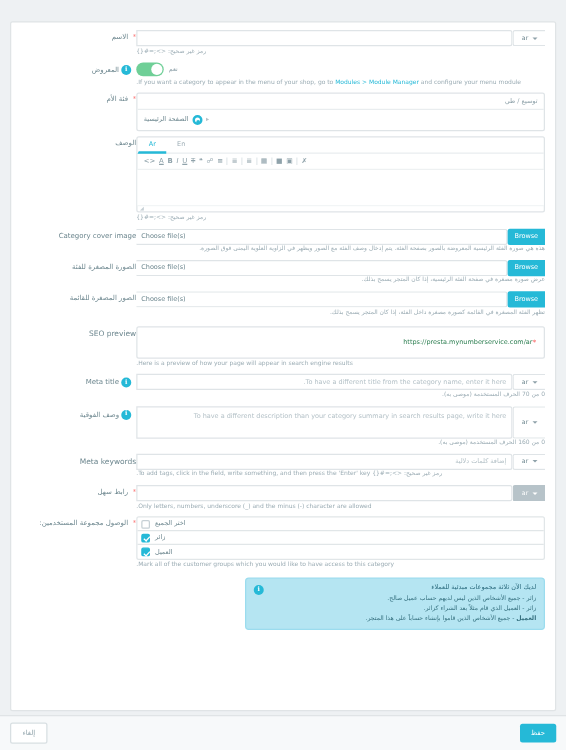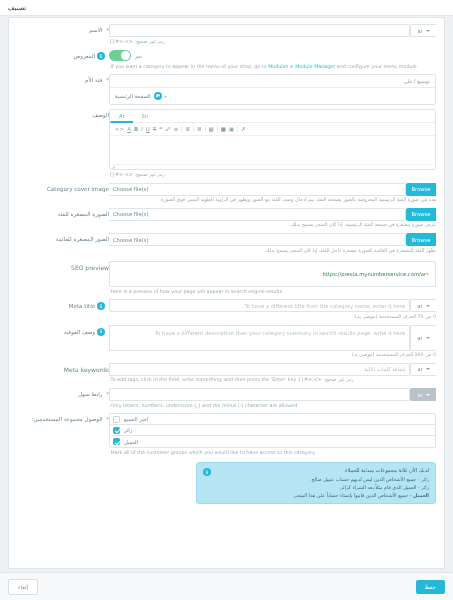--- a/index.html
+++ b/index.html
@@ -316,24 +316,20 @@
     border-radius: 2px;
     padding: 4px 9px;
   }
   .spacer-sm { height: 3px; }
 </style>
 </head>
 <body>
 
 <div id="app">
 
-  <div class="page-header">
-    <div style="flex:1 1 auto"></div>
-    <div class="page-title">تصنيف</div>
-  </div>
 
   <div class="card">
     <div class="card-body">
 
       <div class="row">
         <div class="ctrl">
           <div class="igroup">
             <div class="langbtn">
               <span class="caret"></span>
               <span>ar</span>

